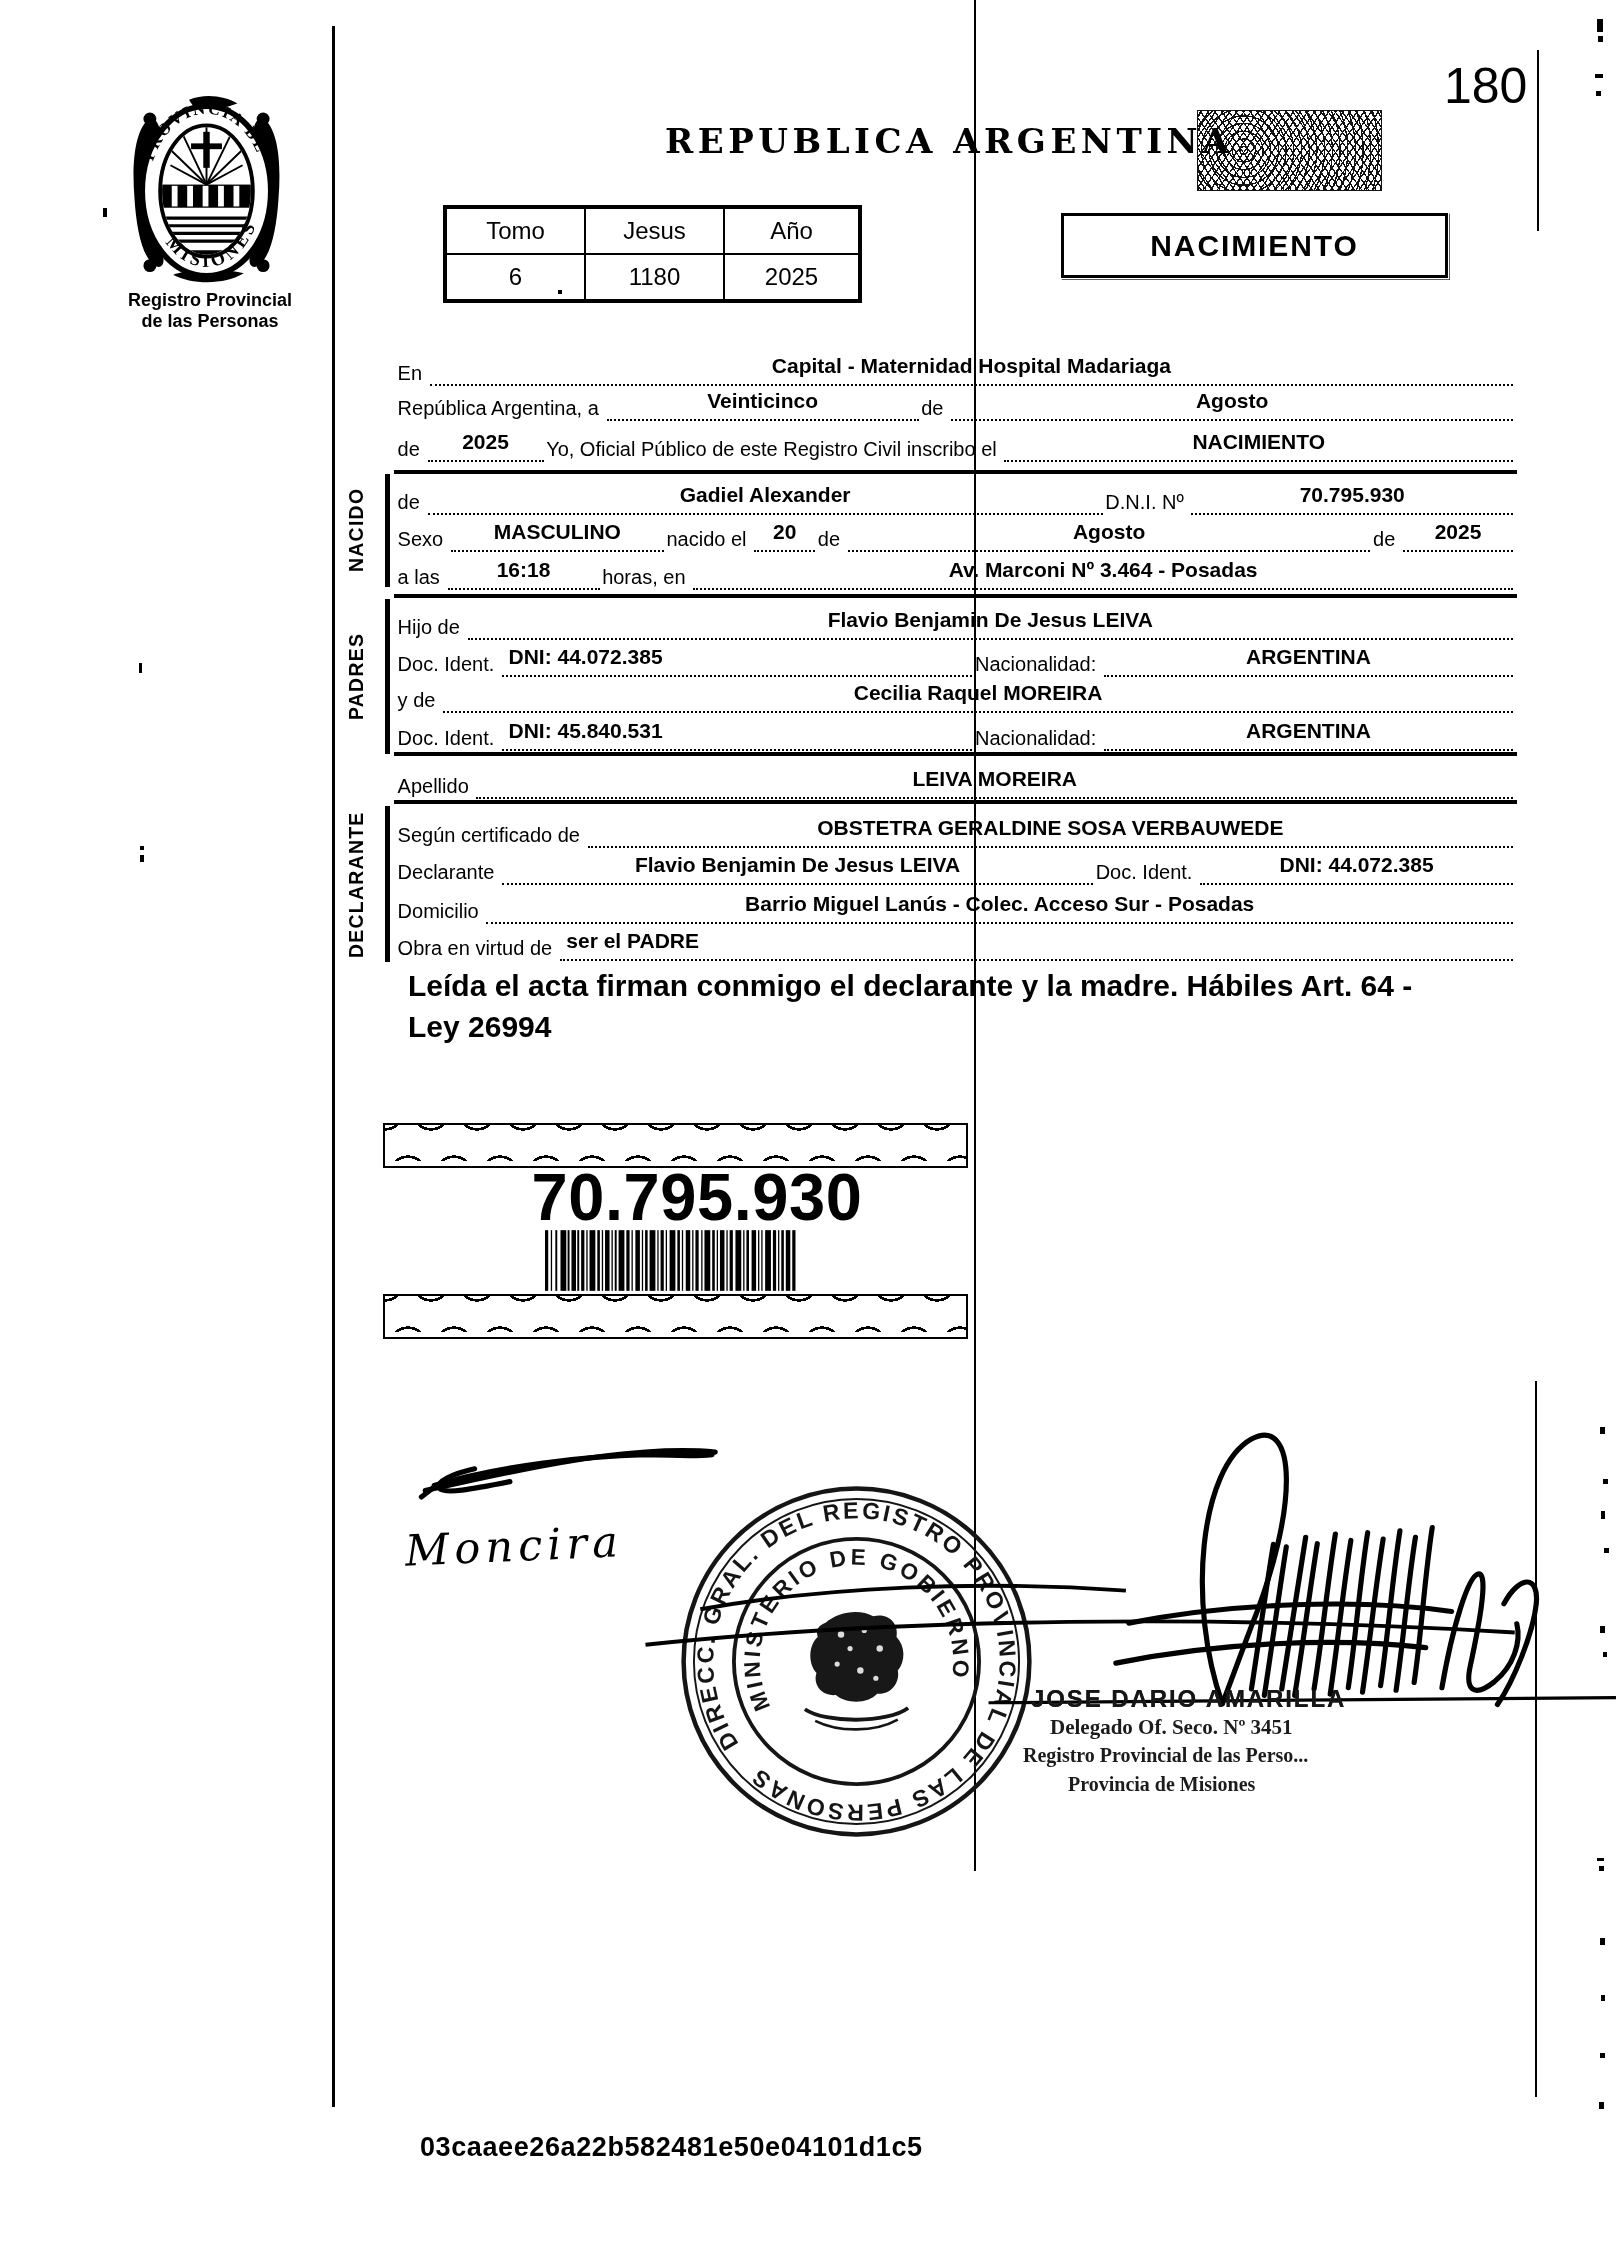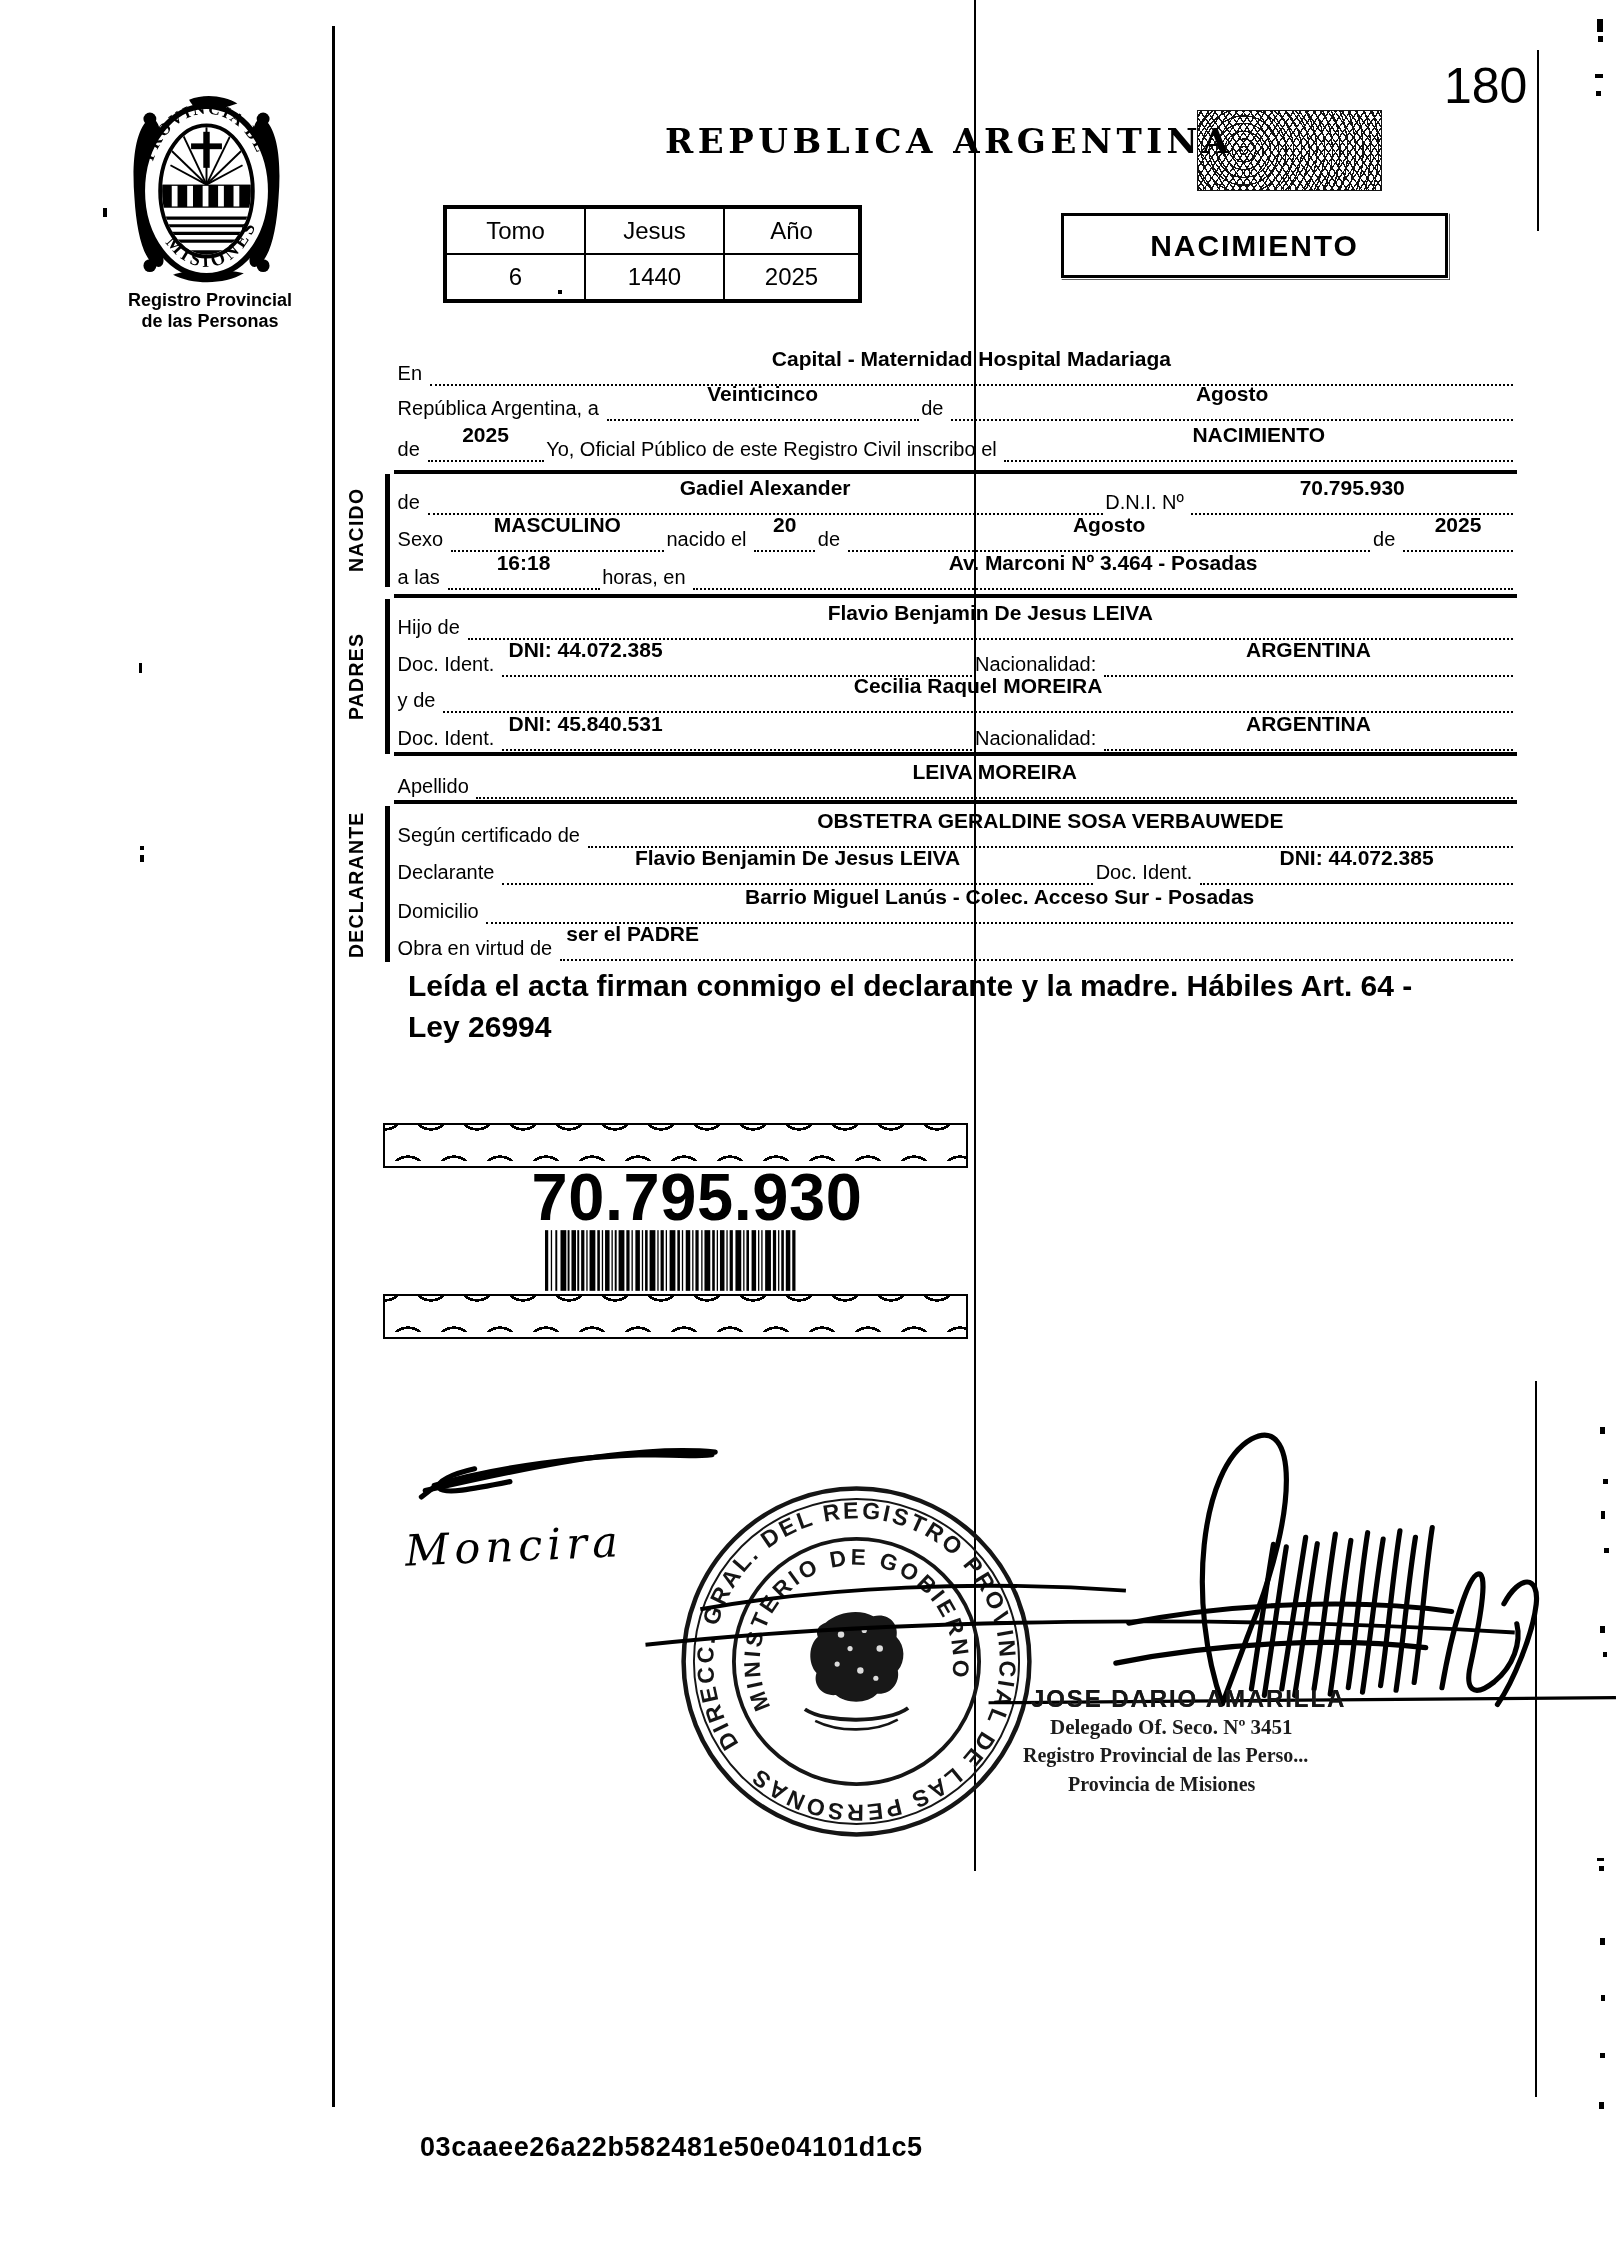--- a/index.html
+++ b/index.html
@@ -41,21 +41,21 @@
     display:flex; align-items:center; justify-content:center;
     font-size:19.4px; font-weight:600; letter-spacing:1.3px;
   }
   
   .frow{
     position:absolute; left:395px; width:1118px; height:36px;
     display:flex; align-items:flex-end; font-size:20px; line-height:1;
   }
   .lb{padding:0 7.7px 3.2px 2.6px; white-space:pre;}
   .slot{
-    flex:1; display:flex; justify-content:center; align-items:flex-start;
+    flex:1; display:flex; justify-content:center; align-items:center;
     border-bottom:2.6px dotted #000; height:100%; min-width:39px;
   }
   .slot.left{justify-content:flex-start;}
   .val{font-weight:700; font-size:21px; padding:0 6.5px 0.6px 6.5px; white-space:pre;}
   .closing{
     position:absolute; left:408px; top:966px; width:1058px;
     font-size:30px; font-weight:700; line-height:1.35;
   }
   
   .band{
@@ -138,21 +138,21 @@
 
   <div class="abs doc-title" style="left:665px;top:121px;width:516px">REPUBLICA ARGENTINA</div>
   <div class="abs guilloche" style="left:1197px;top:110px;width:183px;height:79px"></div>
   <div class="abs page-number" style="left:1444px;top:57px">180</div>
 
   <div class="abs rec-table" style="left:443px;top:205px">
     <div class="cell">Tomo</div>
     <div class="cell">Jesus</div>
     <div class="cell">Año</div>
     <div class="cell">6</div>
-    <div class="cell">1440</div>
+    <div class="cell">1180</div>
     <div class="cell">2025</div>
   </div>
 
   <div class="abs type-box" style="left:1061px;top:213px;width:381px;height:59px">NACIMIENTO</div>
 
   <div class="abs vline" style="left:332px;top:26px;width:2.6px;height:2081px"></div>
   <div class="abs vline" style="left:974px;top:0;width:1.9px;height:1871px"></div>
   <div class="abs vline" style="left:1537px;top:50px;width:1.9px;height:181px"></div>
   <div class="abs vline" style="left:1535px;top:1381px;width:1.9px;height:716px"></div>
 

